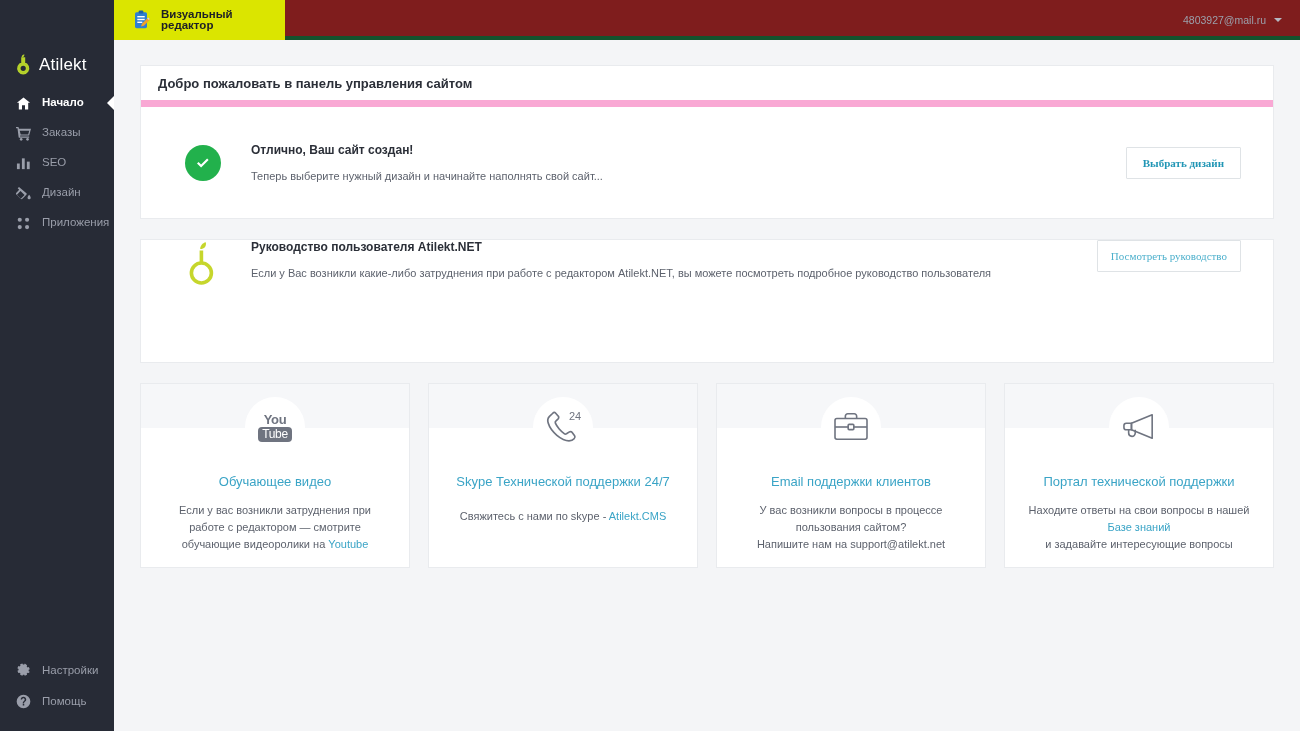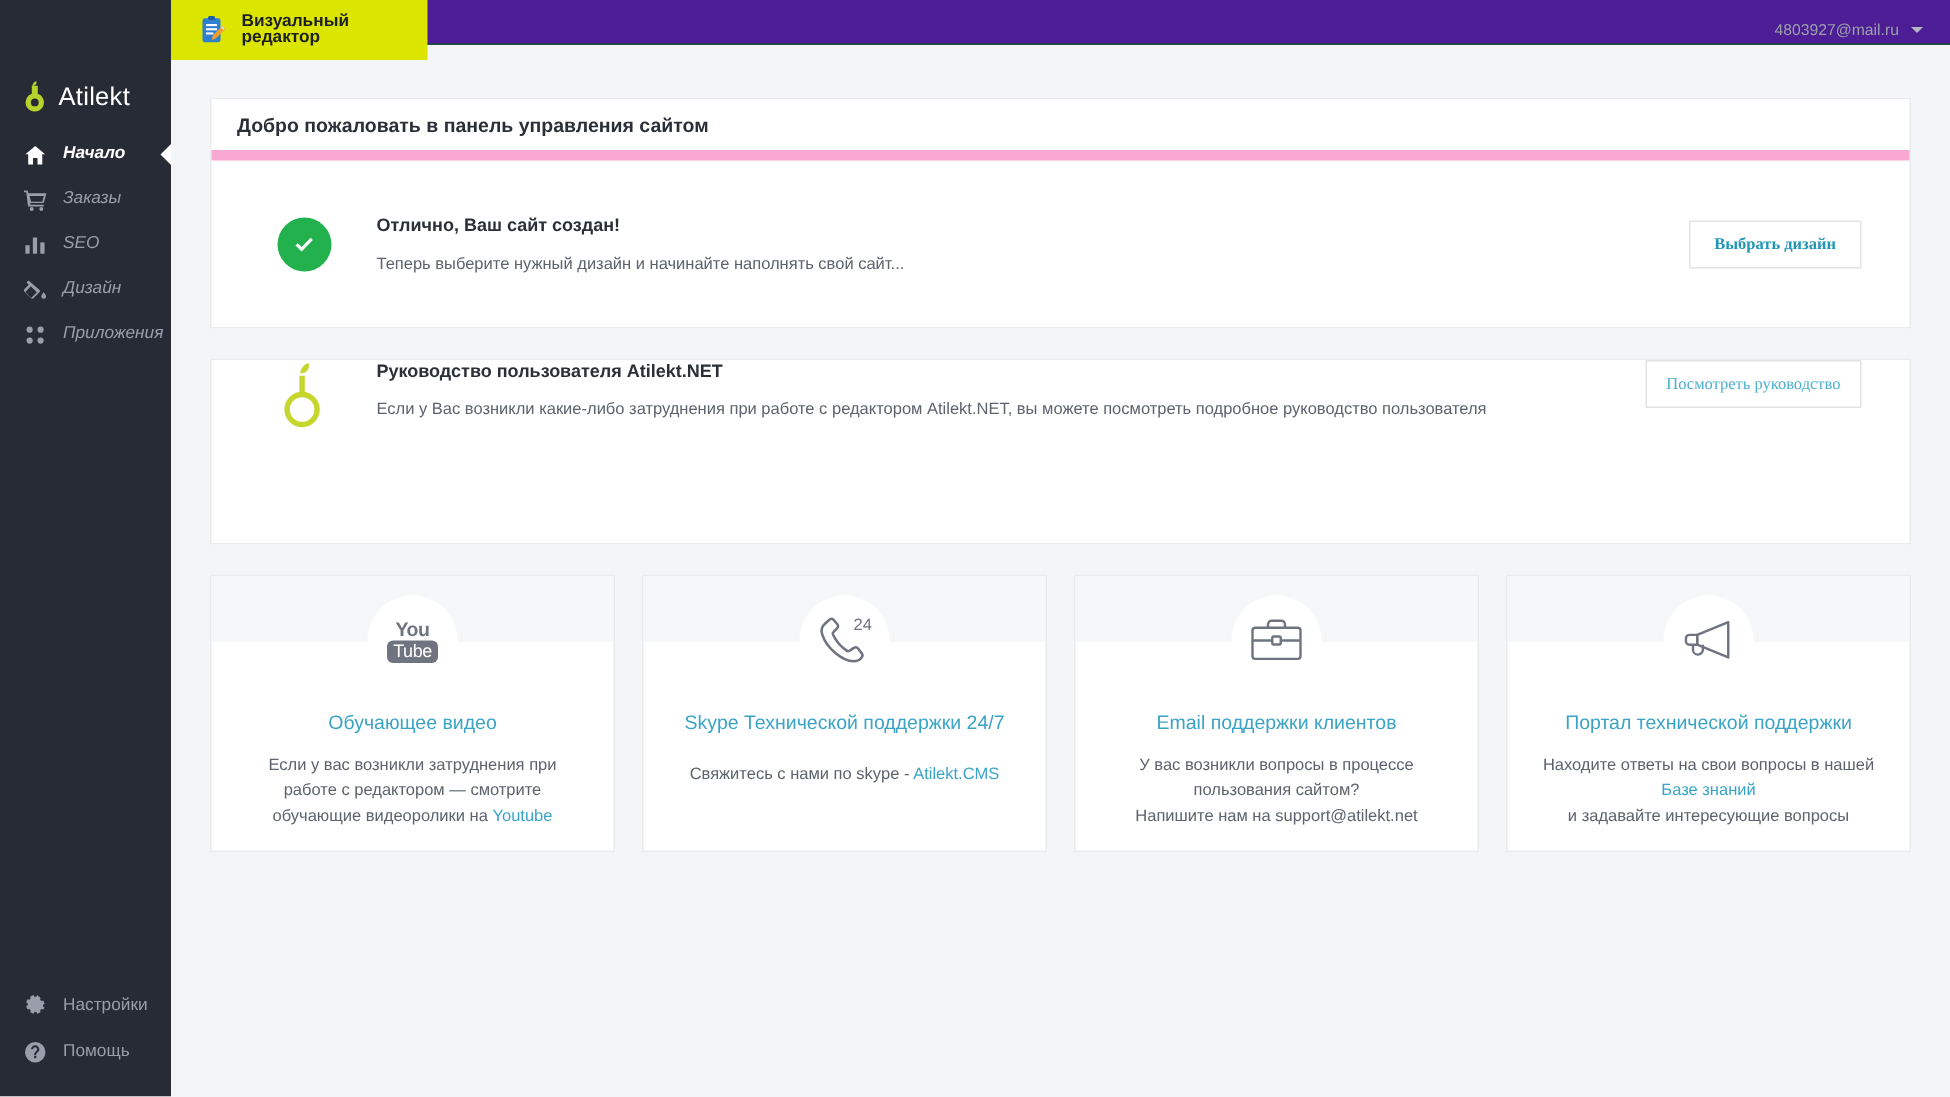--- a/index.html
+++ b/index.html
@@ -20,21 +20,21 @@
   }
   .logo-row {
     height: 40px; display: flex; align-items: center;
     padding-left: 13px; gap: 6px; margin-top: 44px;
   }
   .logo-mark { width: 20px; height: 22px; flex: none; }
   .logo-text {
     color: #ffffff; font-size: 17px; font-weight: 400;
     letter-spacing: .2px; line-height: 1;
   }
-  .nav { margin-top: 4px; font-style: italic; }
+  .nav { margin-top: 4px; }
   .nav-item {
     position: relative;
     height: 30px; display: flex; align-items: center;
     padding-left: 16px; gap: 11px; cursor: pointer;
   }
   .nav-item .ic { width: 15px; height: 15px; flex: none;
     display: flex; align-items: center; justify-content: center; }
   .nav-item .lbl { font-size: 11.5px; color: #9a9eaa; line-height: 1; }
   .nav-item.active .lbl { color: #ffffff; font-weight: bold; }
   .nav-item.active .ic svg { fill: #ffffff; }
@@ -46,23 +46,23 @@
     border-bottom: 8px solid transparent;
     border-right: 8px solid #ffffff;
   }
   .nav-spacer { flex: 1; }
   .nav-bottom { padding-bottom: 14px; }
   .nav-bottom .nav-item { height: 31px; }
 
   
   .topbar {
     position: absolute; left: 114px; top: 0;
-    width: 1186px; height: 30px;
-    background: #4c1d95;
-    border-bottom: 1px solid #14532d;
+    width: 1186px; height: 40px;
+    background: #7f1d1d;
+    border-bottom: 4px solid #14532d;
   }
   .tab-editor {
     position: absolute; left: 0; top: 0;
     width: 171px; height: 40px;
     background: #dbe500;
     display: flex; align-items: center;
     padding-left: 19px; gap: 10px; cursor: pointer;
   }
   .tab-editor .tab-ic { width: 18px; height: 20px; flex: none; }
   .tab-editor .tab-lbl {

